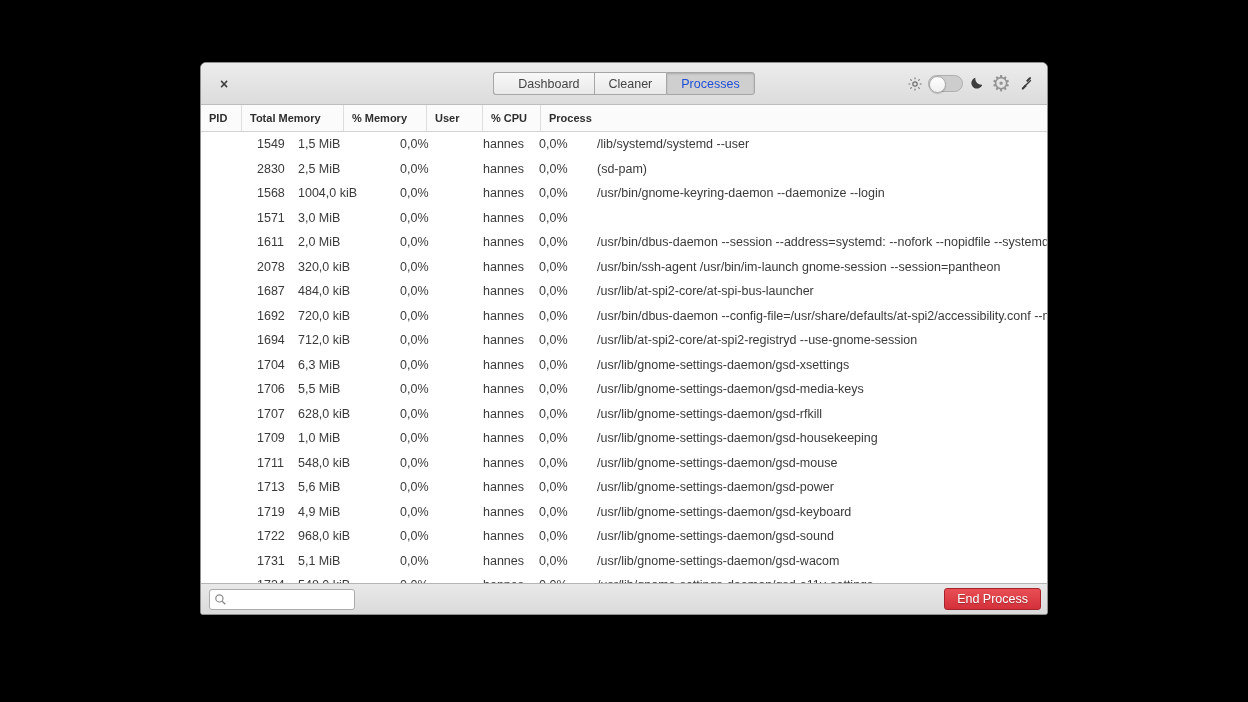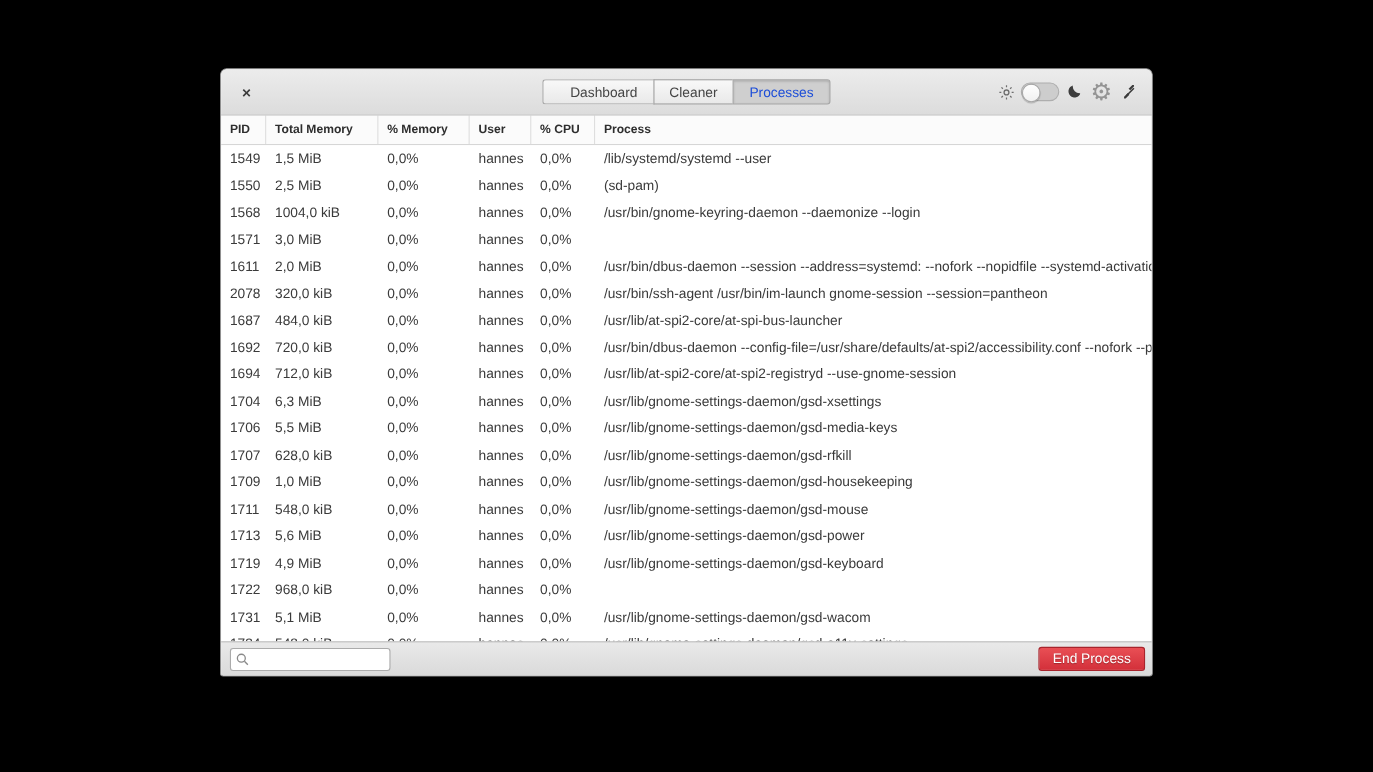--- a/index.html
+++ b/index.html
@@ -64,21 +64,21 @@
     grid-template-columns:41px 102px 83px 56px 58px 1fr;
     background:#fbfbfb; border-bottom:1px solid #d2d2d2;
     font-size:11px; font-weight:bold; color:#2e2e2e;
   }
   .theader .hcell {
     display:flex; align-items:center; padding-left:8px;
     border-right:1px solid #dedede; overflow:hidden; white-space:nowrap;
   }
   .theader .hcell:last-child { border-right:none;text-align:center; }
 
-  .tbody { flex:1 1 auto; overflow:hidden; background:#fff; }
+  .tbody { flex:1 1 auto; overflow:hidden; background:#fff;margin-left:48px; }
   .trow {
     height:24.5px; display:grid;
     grid-template-columns:41px 102px 83px 56px 58px 1fr;
     font-size:12.5px; color:#3a3a3a;
   }
   .tcell {
     display:flex; align-items:center; padding-left:8px;
     white-space:nowrap; overflow:hidden;
   }
 
@@ -167,21 +167,21 @@
   <div class="tbody">
       <div class="trow">
         <div class="tcell">1549</div>
         <div class="tcell">1,5 MiB</div>
         <div class="tcell">0,0%</div>
         <div class="tcell">hannes</div>
         <div class="tcell">0,0%</div>
         <div class="tcell">/lib/systemd/systemd --user</div>
       </div>
       <div class="trow">
-        <div class="tcell">1550</div>
+        <div class="tcell">2830</div>
         <div class="tcell">2,5 MiB</div>
         <div class="tcell">0,0%</div>
         <div class="tcell">hannes</div>
         <div class="tcell">0,0%</div>
         <div class="tcell">(sd-pam)</div>
       </div>
       <div class="trow">
         <div class="tcell">1568</div>
         <div class="tcell">1004,0 kiB</div>
         <div class="tcell">0,0%</div>
@@ -291,20 +291,21 @@
         <div class="tcell">hannes</div>
         <div class="tcell">0,0%</div>
         <div class="tcell">/usr/lib/gnome-settings-daemon/gsd-keyboard</div>
       </div>
       <div class="trow">
         <div class="tcell">1722</div>
         <div class="tcell">968,0 kiB</div>
         <div class="tcell">0,0%</div>
         <div class="tcell">hannes</div>
         <div class="tcell">0,0%</div>
+        <div class="tcell">/usr/lib/gnome-settings-daemon/gsd-sound</div>
       </div>
       <div class="trow">
         <div class="tcell">1731</div>
         <div class="tcell">5,1 MiB</div>
         <div class="tcell">0,0%</div>
         <div class="tcell">hannes</div>
         <div class="tcell">0,0%</div>
         <div class="tcell">/usr/lib/gnome-settings-daemon/gsd-wacom</div>
       </div>
       <div class="trow">

